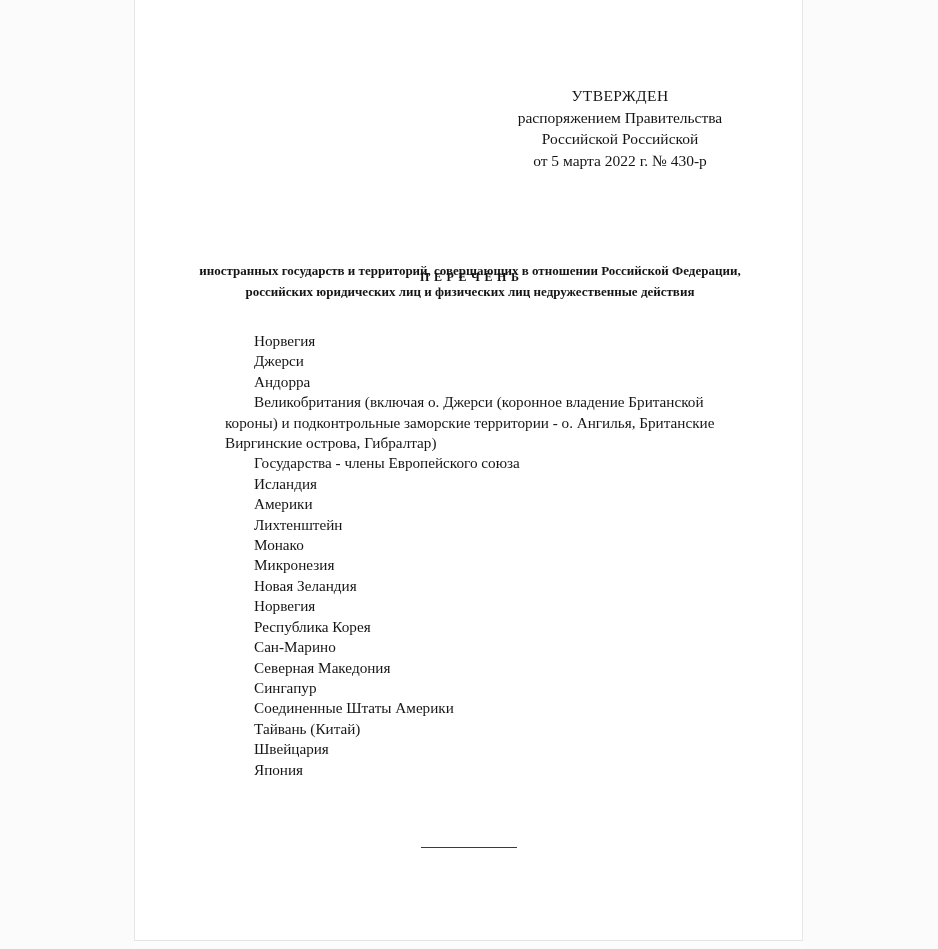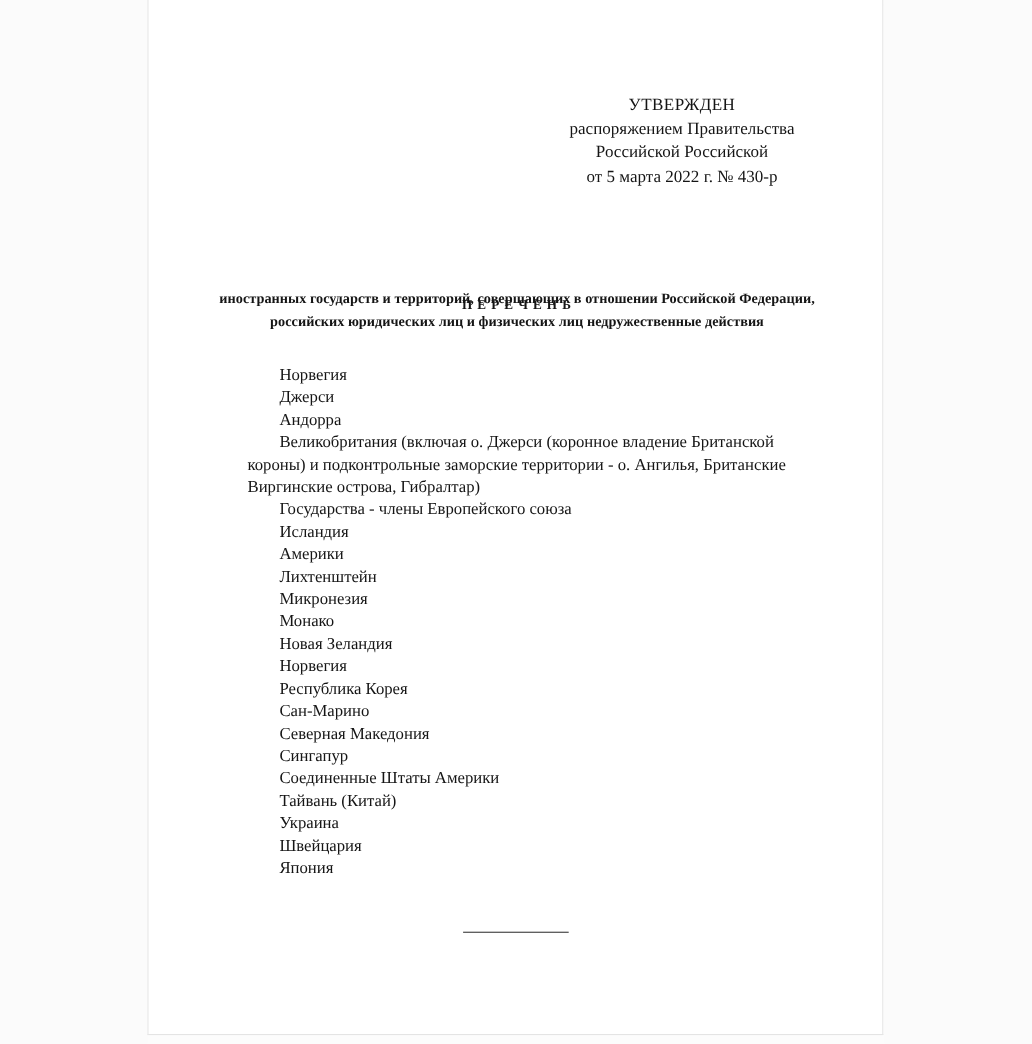--- a/index.html
+++ b/index.html
@@ -155,31 +155,30 @@
 
       <div class="state-list">
           <p class="state-item">Норвегия</p>
           <p class="state-item">Джерси</p>
           <p class="state-item">Андорра</p>
           <p class="state-item">Великобритания (включая о. Джерси (коронное владение Британской короны) и подконтрольные заморские территории - о. Ангилья, Британские Виргинские острова, Гибралтар)</p>
           <p class="state-item">Государства - члены Европейского союза</p>
           <p class="state-item">Исландия</p>
           <p class="state-item">Америки</p>
           <p class="state-item">Лихтенштейн</p>
+          <p class="state-item">Монако</p>
           <p class="state-item">Микронезия</p>
-          <p class="state-item">Монако</p>
           <p class="state-item">Новая Зеландия</p>
           <p class="state-item">Норвегия</p>
           <p class="state-item">Республика Корея</p>
           <p class="state-item">Сан-Марино</p>
           <p class="state-item">Северная Македония</p>
           <p class="state-item">Сингапур</p>
           <p class="state-item">Соединенные Штаты Америки</p>
           <p class="state-item">Тайвань (Китай)</p>
-          <p class="state-item">Украина</p>
           <p class="state-item">Швейцария</p>
           <p class="state-item">Япония</p>
         </div>
 
       <div class="footer-rule"></div>
 
     </div>
   </div>
 </div>
 

